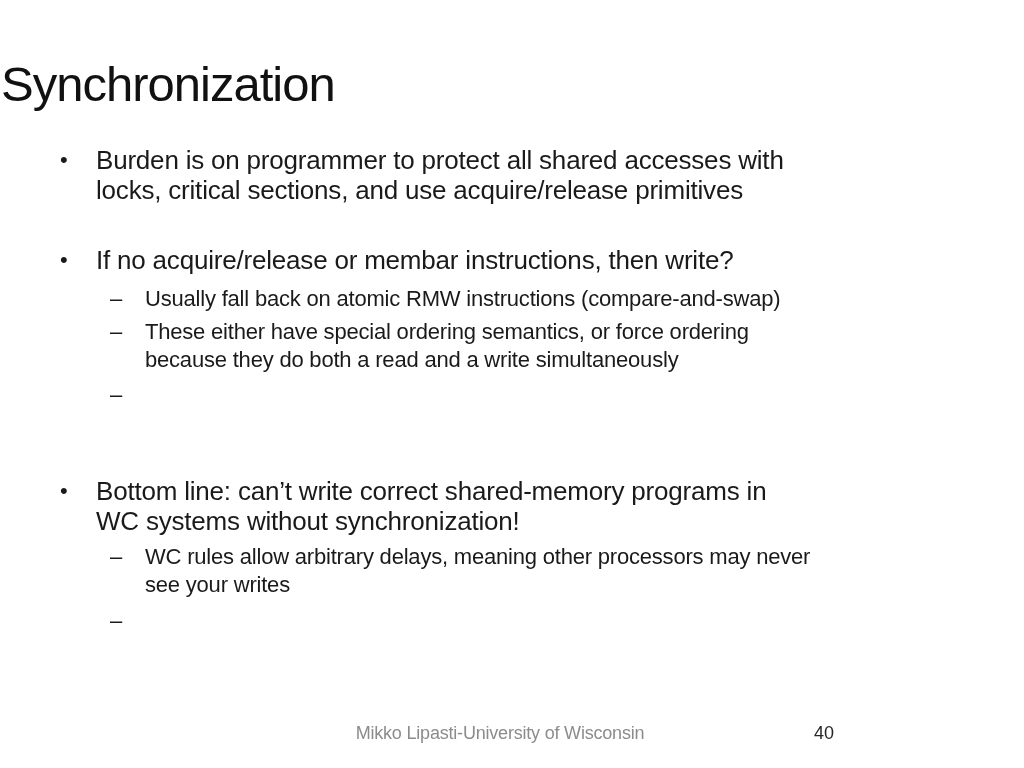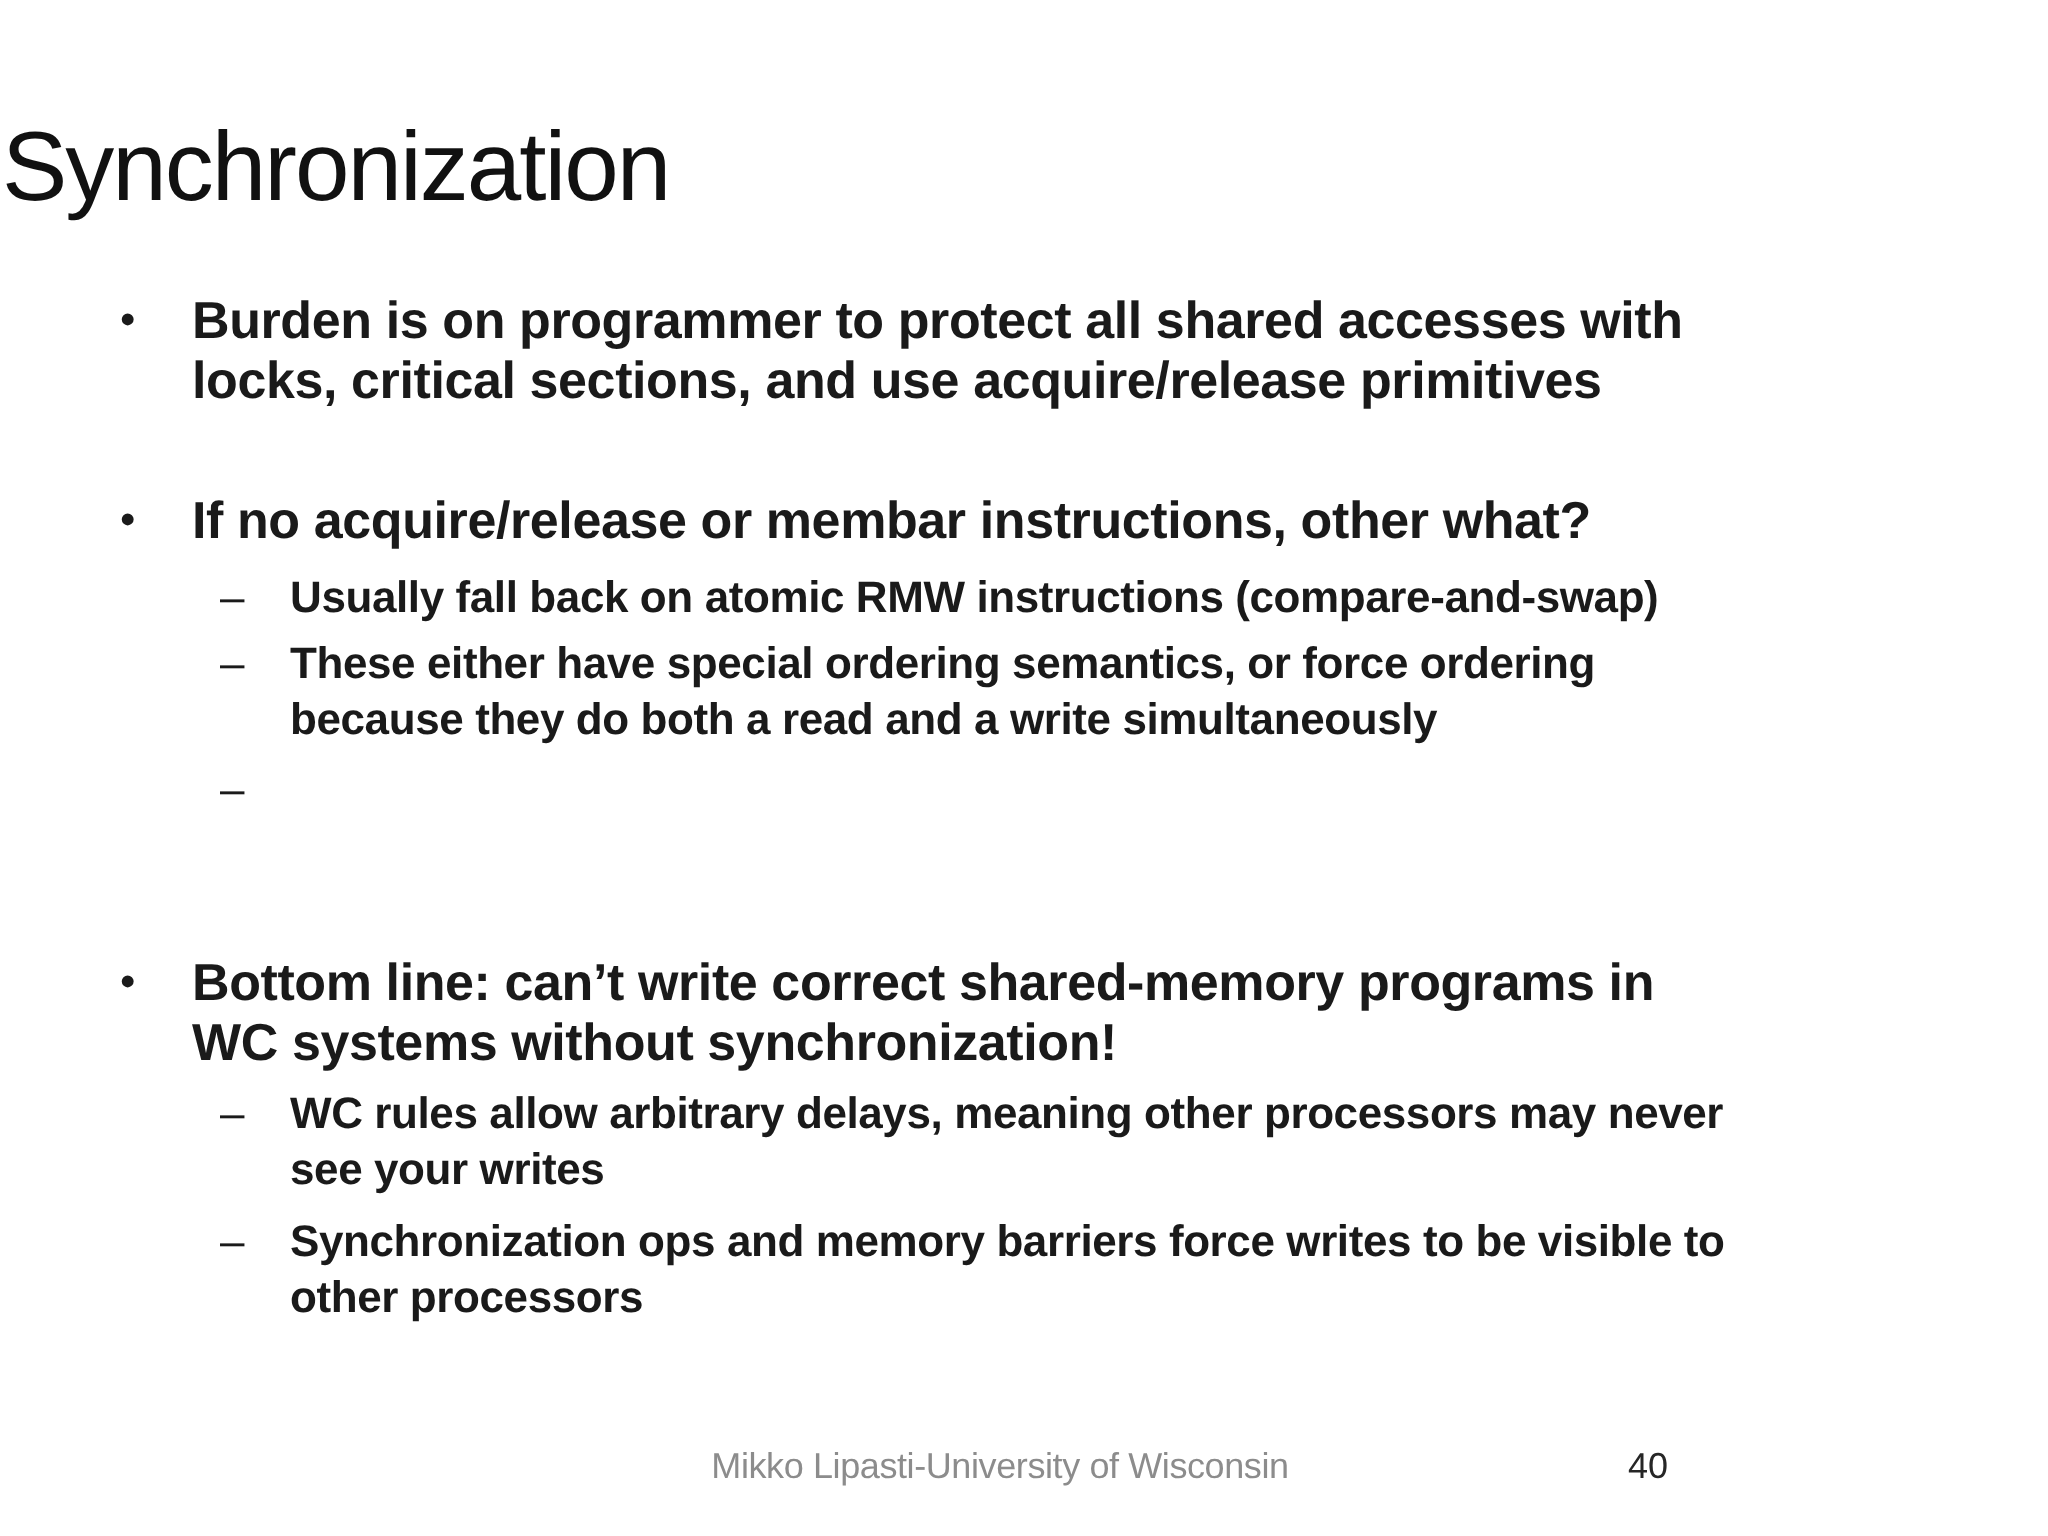--- a/index.html
+++ b/index.html
@@ -30,21 +30,20 @@
     white-space: nowrap;
   }
   .bullet {
     position: absolute;
     display: flex;
     align-items: flex-start;
   }
   .bullet .text {
     white-space: pre-line;
     letter-spacing: -0.2px;
-    font-weight: bold;
   }
   
   .bullet.l1 {
     left: 60px;
     width: 930px;
     font-size: 26px;
     line-height: 30px;
   }
   .bullet.l1 .marker {
     flex: 0 0 36px;
@@ -97,21 +96,21 @@
   <div class="slide-title">Synchronization</div>
 
   <div class="bullet l1 b1">
     <span class="marker">•</span>
     <span class="text">Burden is on programmer to protect all shared accesses with
 locks, critical sections, and use acquire/release primitives</span>
   </div>
 
   <div class="bullet l1 b2">
     <span class="marker">•</span>
-    <span class="text">If no acquire/release or membar instructions, other what?</span>
+    <span class="text">If no acquire/release or membar instructions, then write?</span>
   </div>
 
   <div class="bullet l2 b3">
     <span class="marker">–</span>
     <span class="text">Usually fall back on atomic RMW instructions (compare-and-swap)</span>
   </div>
 
   <div class="bullet l2 b4">
     <span class="marker">–</span>
     <span class="text">These either have special ordering semantics, or force ordering
@@ -129,21 +128,19 @@
   </div>
 
   <div class="bullet l2 b7">
     <span class="marker">–</span>
     <span class="text">WC rules allow arbitrary delays, meaning other processors may never
 see your writes</span>
   </div>
 
   <div class="bullet l2 b8">
     <span class="marker">–</span>
-    <span class="text">Synchronization ops and memory barriers force writes to be visible to
-other processors</span>
   </div>
 
   <div class="footer-credit">Mikko Lipasti-University of Wisconsin</div>
 
   <div class="page-number">40</div>
 
 </div>
 
 </body></html>

